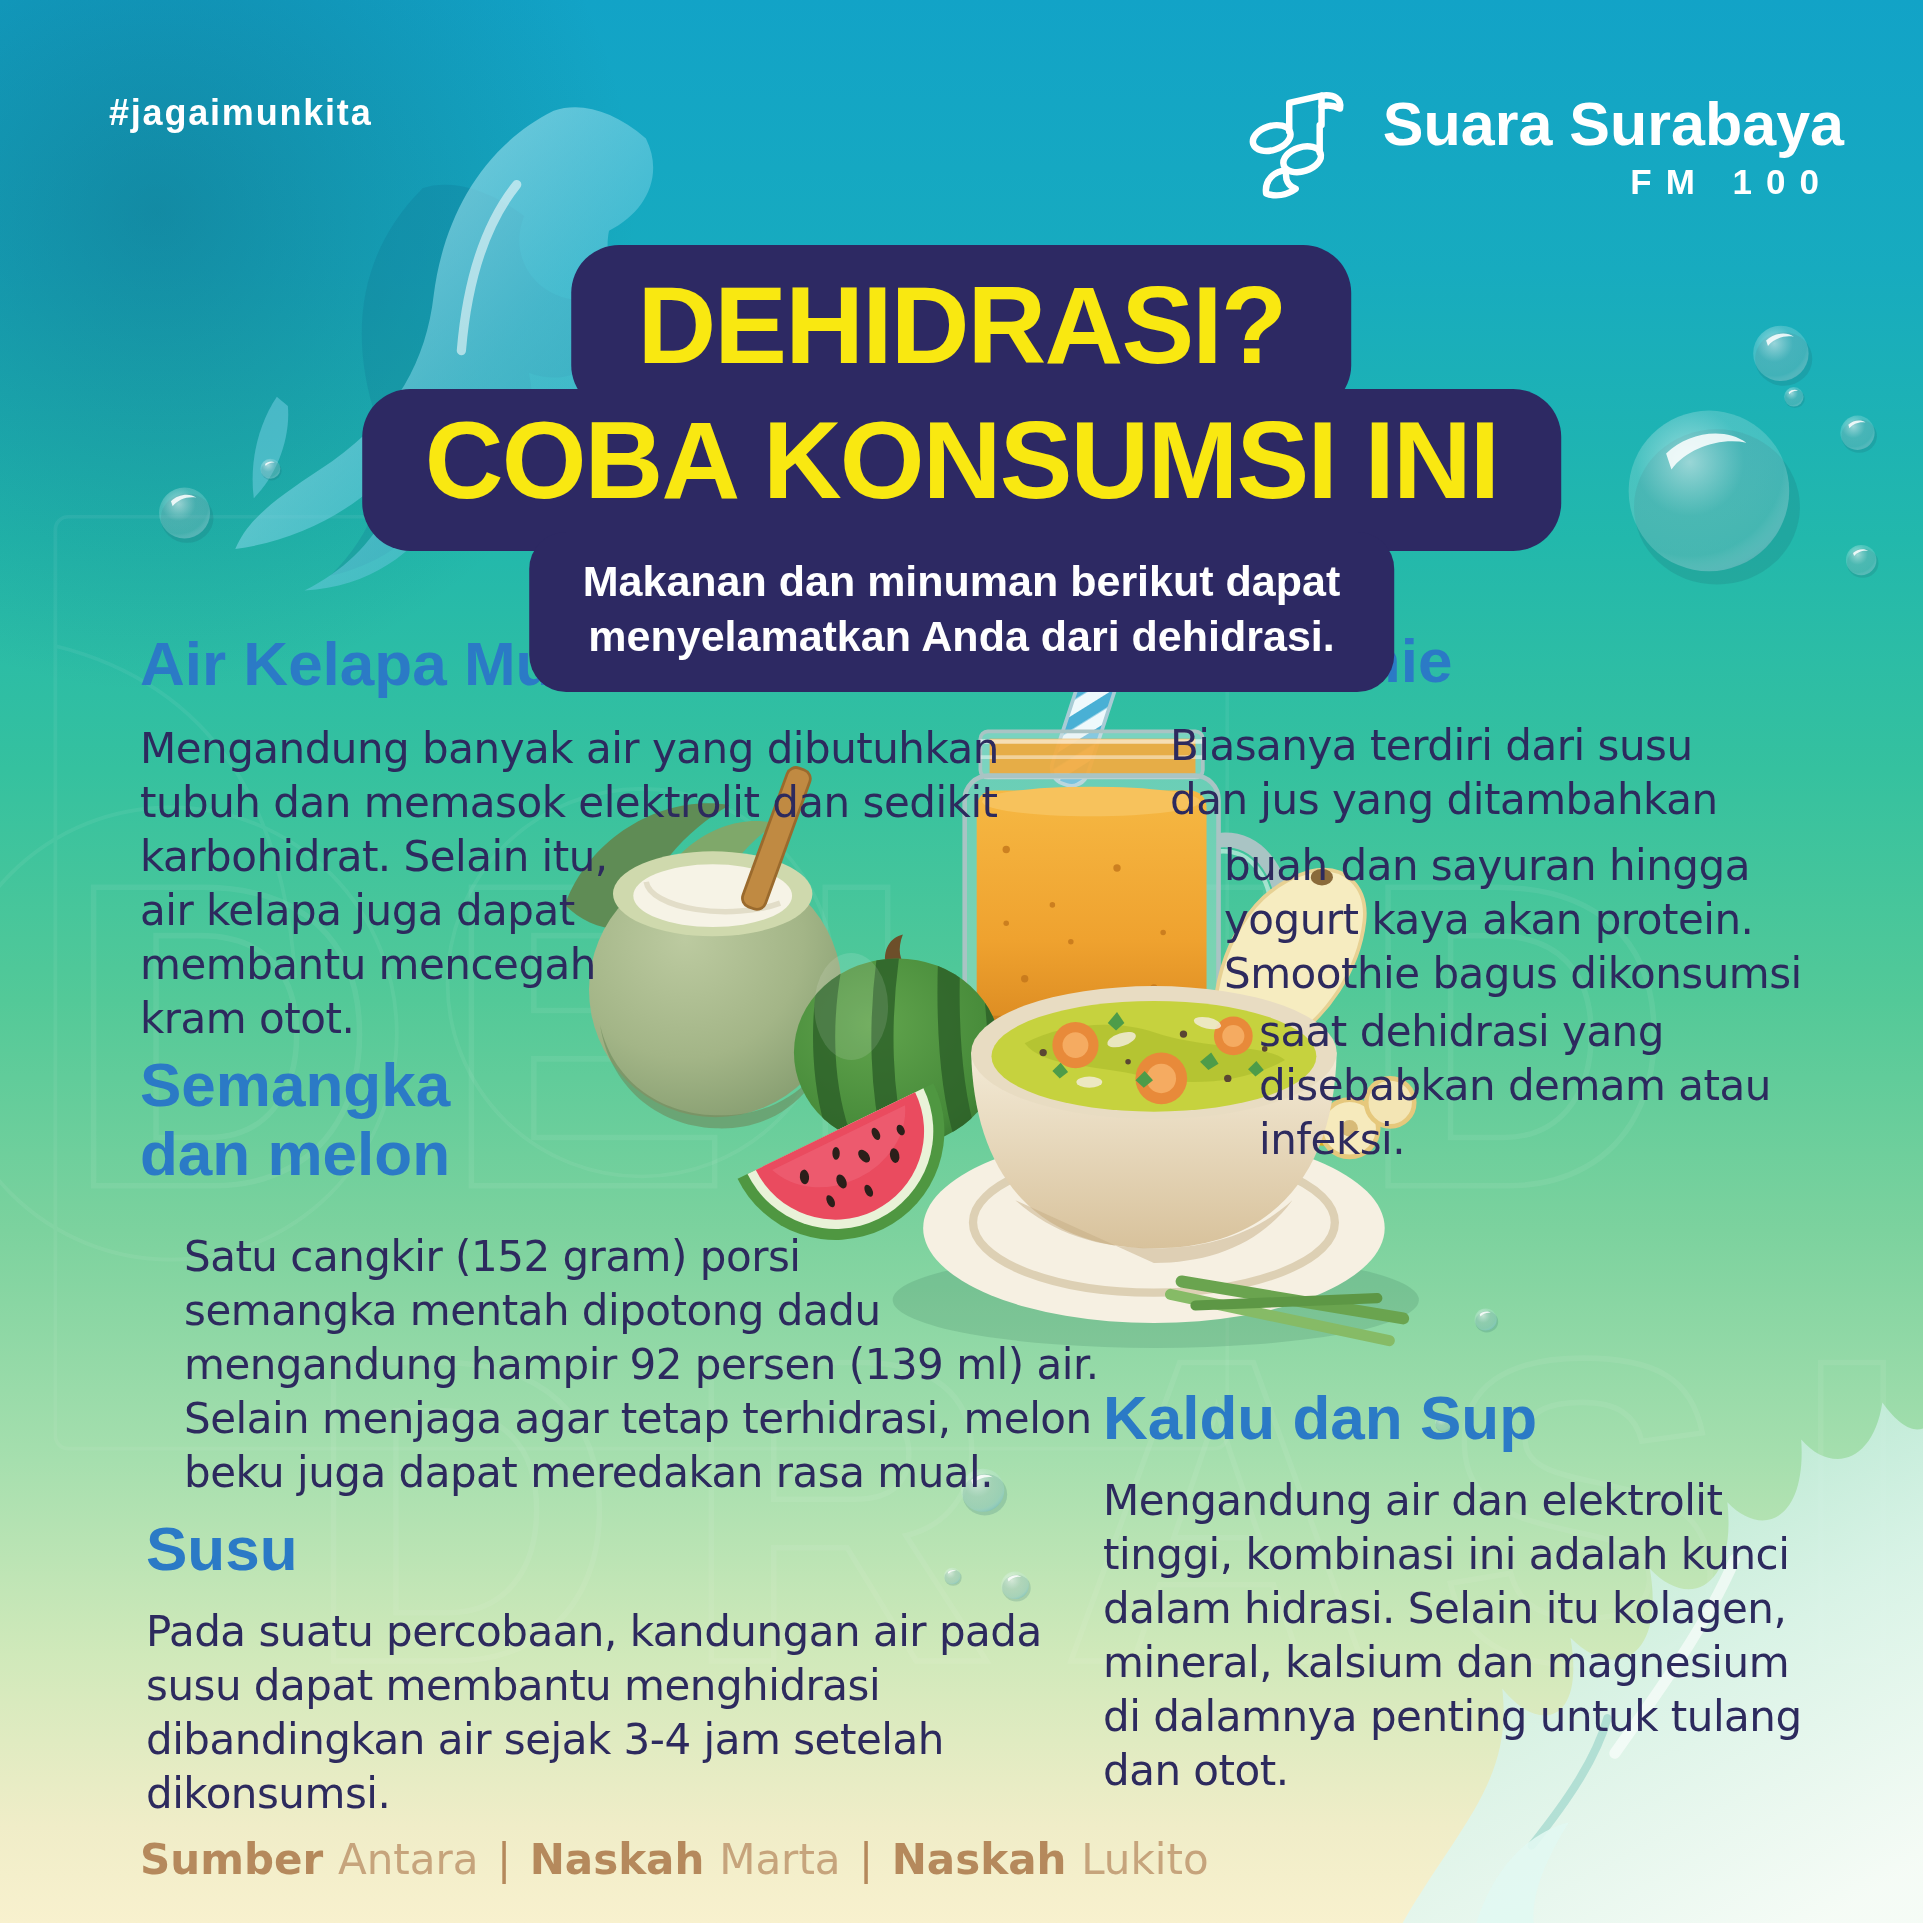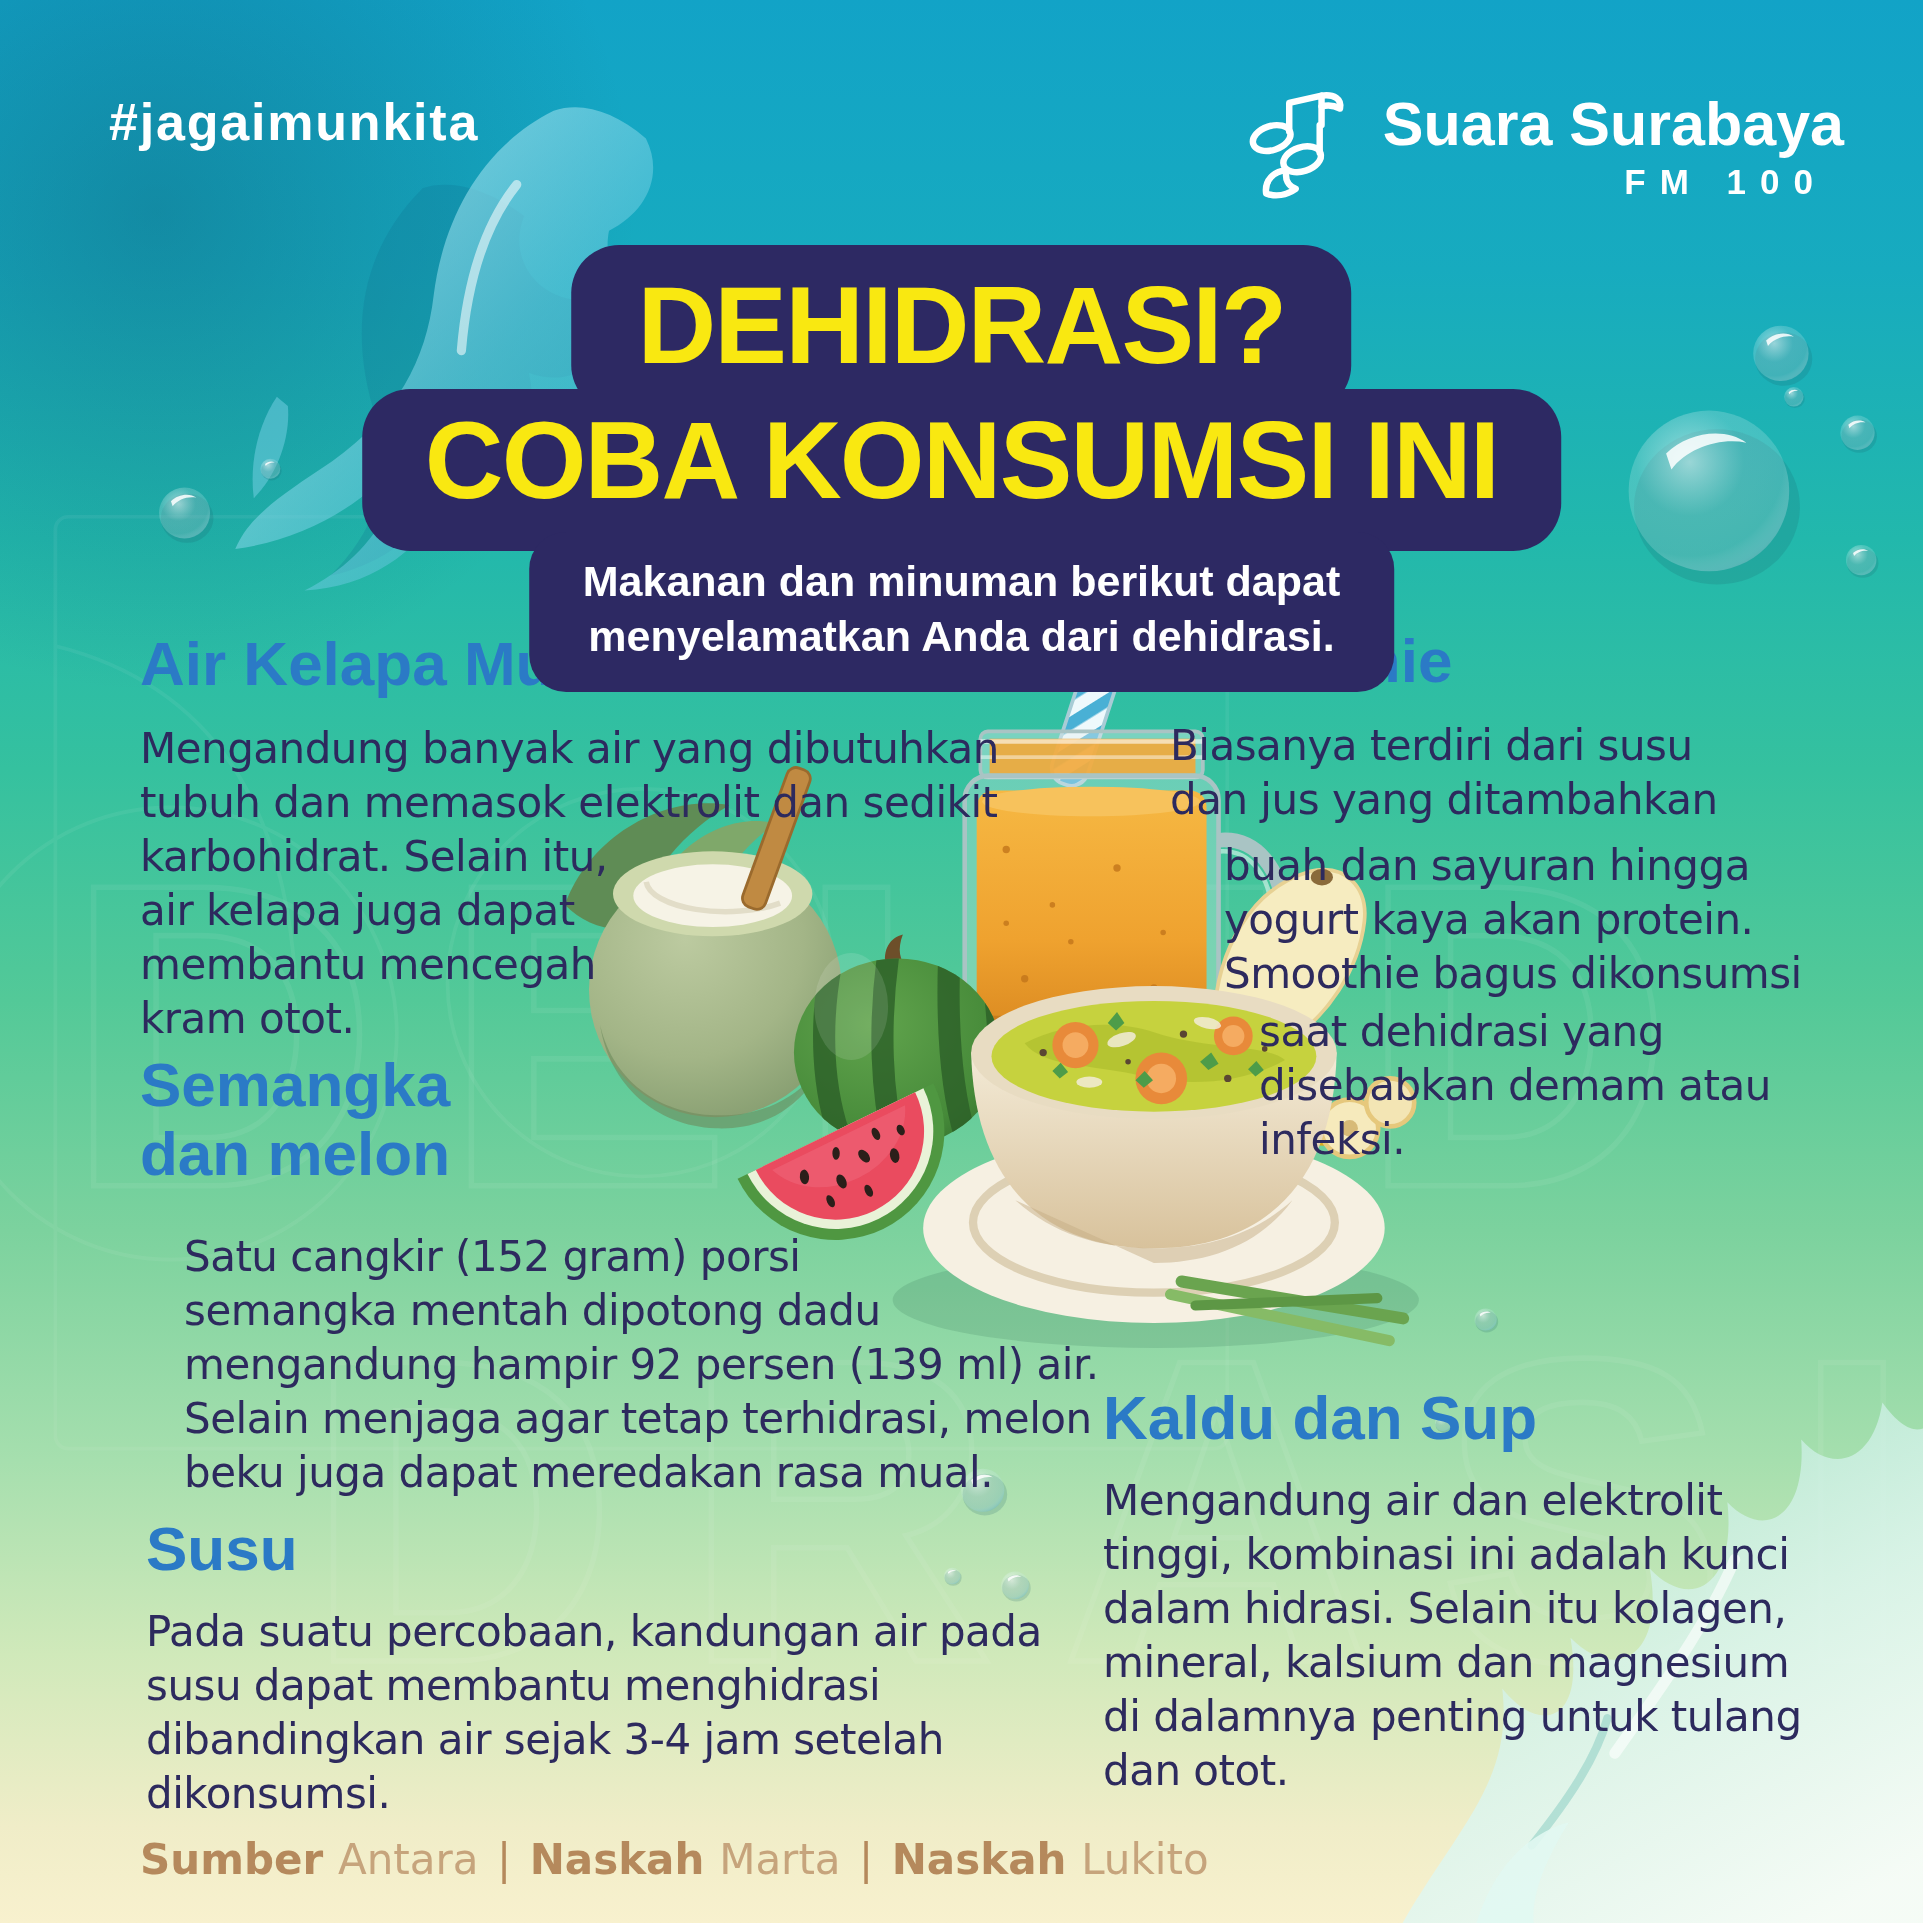--- a/index.html
+++ b/index.html
@@ -4,25 +4,25 @@
 <style>
   html,body{margin:0;padding:0;background:#777;}
   .canvas{
     position:relative;width:1923px;height:1923px;overflow:hidden;
     font-family:"Liberation Sans","DejaVu Sans",sans-serif;
     background:linear-gradient(180deg,#12a3c7 0%,#17abbf 14%,#22b8ac 28%,#35c19f 40%,#53c998 52%,#7cd29e 64%,#a6dfae 76%,#d0e9ba 86%,#f0edc8 95%,#f8f1ce 100%);
   }
   svg{display:block}
   .layer{position:absolute;left:0;top:0;}
   
-  .hashtag{position:absolute;left:109px;top:92px;font-size:52px;font-weight:700;color:#ffffff;letter-spacing:1.8px;z-index:5;}
+  .hashtag{position:absolute;left:109px;top:92px;font-size:36px;font-weight:700;color:#ffffff;letter-spacing:1.8px;z-index:5;}
   .logo{position:absolute;top:90px;right:79px;display:flex;align-items:flex-end;gap:18.5px;color:#fff;z-index:5;}
   .logo-text{display:flex;flex-direction:column;align-items:flex-end;}
   .logo-name{font-size:61px;font-weight:700;letter-spacing:0px;line-height:1;}
-  .logo-fm{font-size:35px;font-weight:700;letter-spacing:14px;margin-top:9.2px;margin-right:17px;line-height:1;}
+  .logo-fm{font-size:35px;font-weight:700;letter-spacing:14px;margin-top:9.2px;margin-right:11px;line-height:1;}
   
   .title-wrap{position:absolute;top:245px;left:50%;transform:translateX(-50%);display:flex;flex-direction:column;align-items:center;z-index:4;}
   .tbox{background:#2d2963;border-radius:48px;color:#f9e811;text-align:center;}
   .tline{font-size:109px;font-weight:700;letter-spacing:-1.8px;line-height:1.04;white-space:nowrap;}
   .tbox1{padding:24px 66px 31px;}
   .tbox2{padding:14.8px 63px 33px;margin-top:-24px;}
   .tbox3{margin-top:-18.5px;padding:22px 54px 28px;border-radius:37px;}
   .subtitle{color:#ffffff;font-size:43px;font-weight:700;line-height:1.28;white-space:pre-line;}
   
   .sec{position:absolute;z-index:3;}

